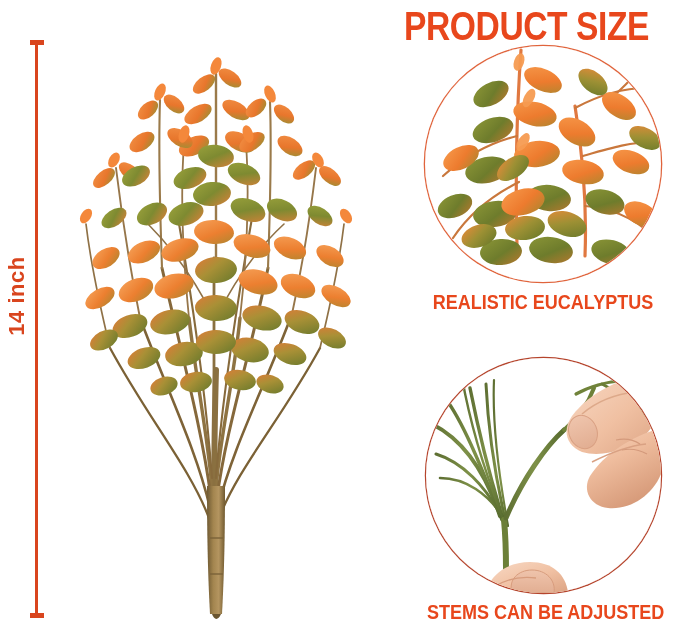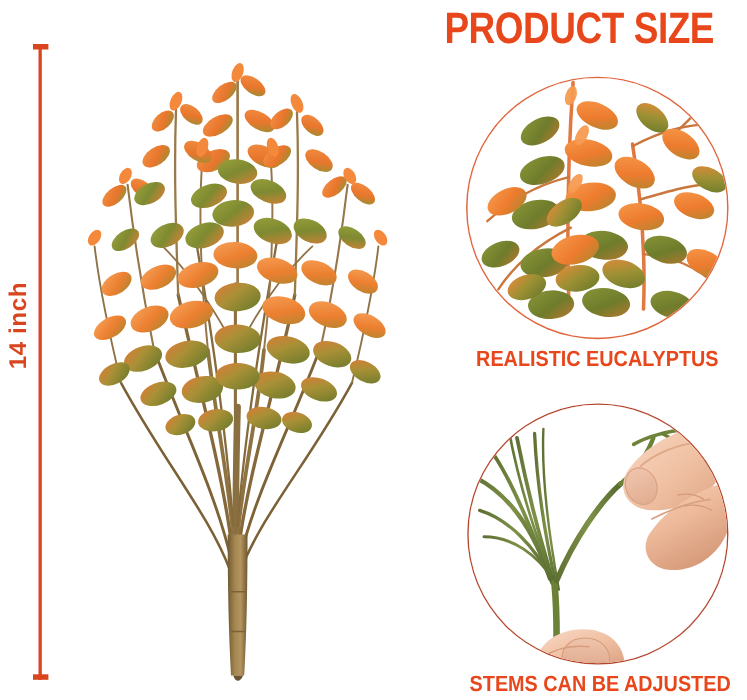--- a/index.html
+++ b/index.html
@@ -80,22 +80,22 @@
     transform: scaleX(0.84);
     transform-origin: 0 50%;
     white-space: nowrap;
   }
 
   .feature-block {
     position: absolute;
     left: 414px;
     width: 258px;
   }
-  #feature-block-1 { top: 71px; }
-  #feature-block-2 { top: 368px; }
+  #feature-block-1 { top: 46px; }
+  #feature-block-2 { top: 358px; }
 
   .feature-circle {
     position: relative;
     width: 236px;
     height: 236px;
     margin: 0 auto;
     border-radius: 50%;
     overflow: hidden;
     background: #ffffff;
   }

